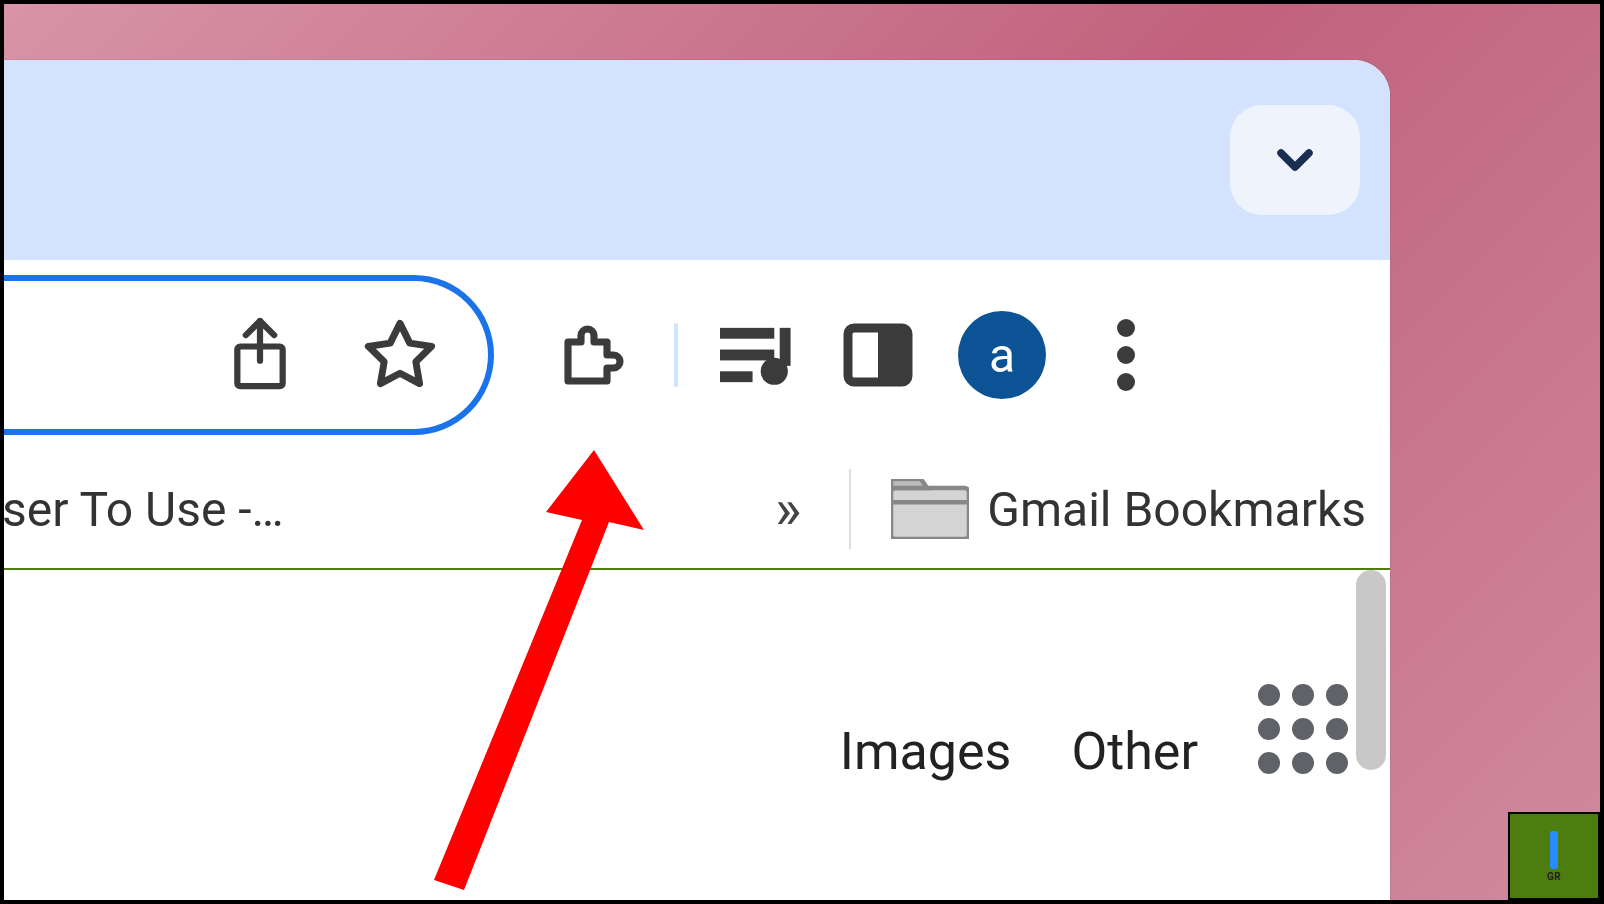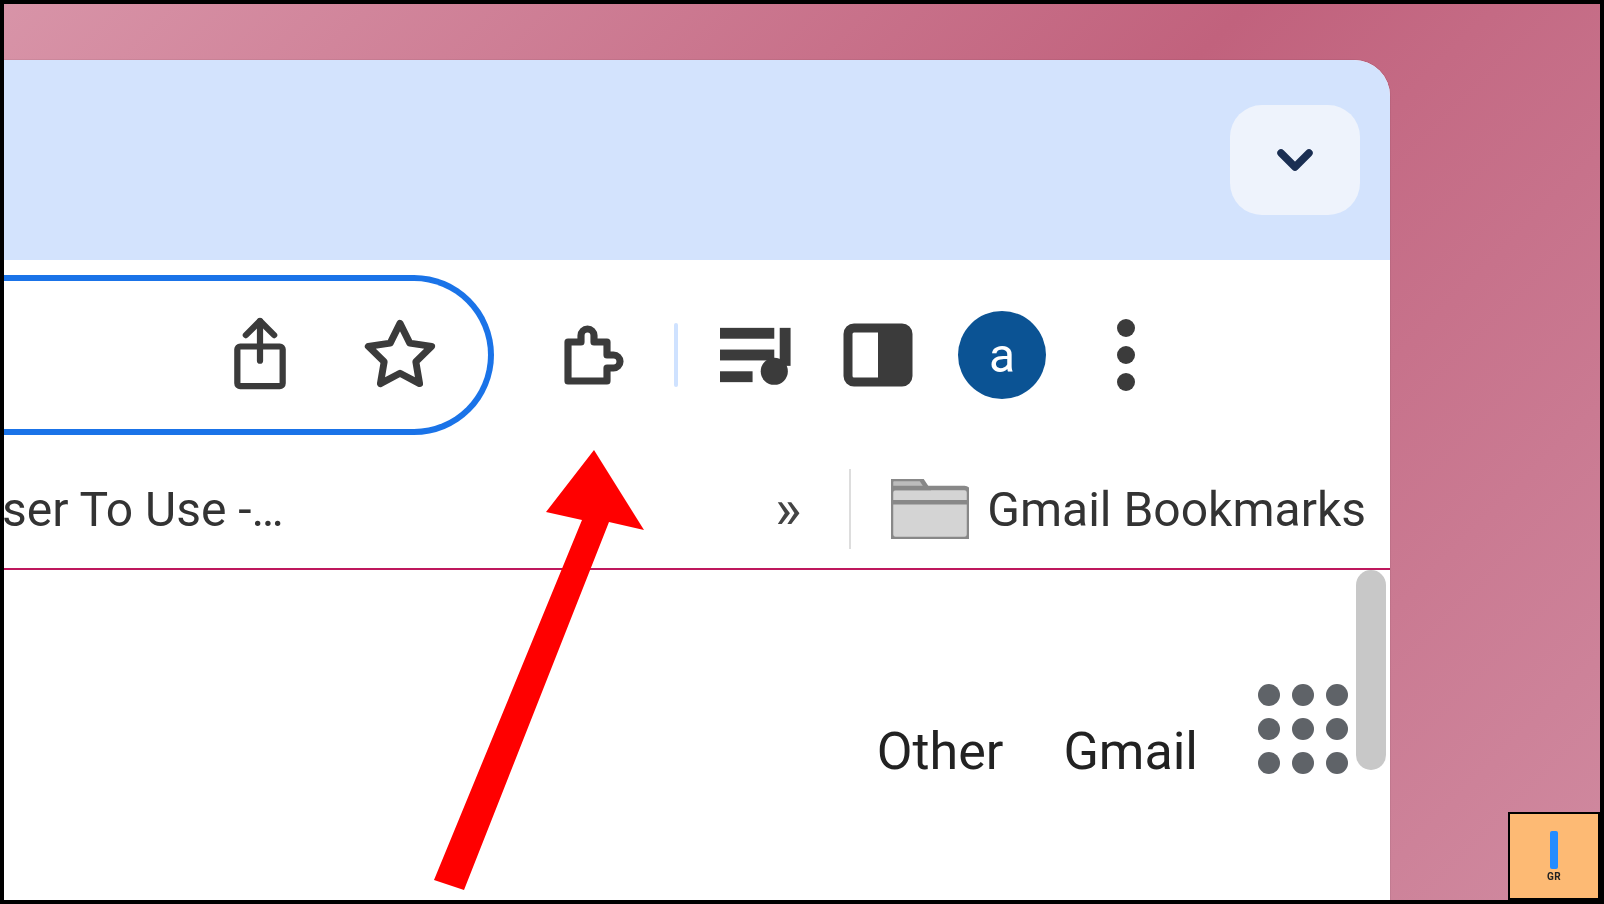--- a/index.html
+++ b/index.html
@@ -87,21 +87,21 @@
     background: #0b5394;
     color: #fff;
     display: flex;
     align-items: center;
     justify-content: center;
     font-size: 48px;
     font-weight: 400;
   }
   .bookmarks-bar {
     height: 120px;
-    border-bottom: 2px solid #be185d;
+    border-bottom: 2px solid #4d7c0f;
     display: flex;
     align-items: center;
     padding: 0 24px 0 0;
     gap: 28px;
     font-size: 48px;
     color: #333;
   }
   .bk-item {
     display: flex;
     align-items: center;
@@ -165,21 +165,21 @@
     left: 400px;
     pointer-events: none;
   }
   .spacer { flex: 1; }
   .corner-box {
     position: absolute;
     right: 0;
     bottom: 0;
     width: 92px;
     height: 88px;
-    background: #fdba74;
+    background: #4d7c0f;
     border: 2px solid #000;
     display:flex;
     flex-direction:column;
     align-items:center;
     justify-content:center;
     gap:2px;
   }
   .corner-bar{width:8px;height:38px;background:#258cff;border-radius:2px;}
   .corner-label{font-size:10px;font-weight:700;color:#222;letter-spacing:0.5px;}
 </style>
@@ -263,22 +263,22 @@
       <svg width="78" height="60" viewBox="0 0 26 20">
         <rect x="0" y="3" width="26" height="17" rx="1.5" fill="#d4d4d4" stroke="#888" stroke-width="1.5"></rect>
         <rect x="0" y="7" width="26" height="1.5" fill="#888"></rect>
         <path d="M0 3 L0 1 Q0 0 1 0 L10 0 L12 3 Z" fill="#bcbcbc" stroke="#888" stroke-width="1.5"></path>
       </svg>
       <span>Gmail Bookmarks</span>
     </div>
   </div>
 
   <div class="content">
+    <span class="link">Images</span>
     <span class="link">Other</span>
-    <span class="link">Gmail</span>
     <div class="apps-grid">
       <span></span>
         <span></span>
         <span></span>
       <span></span>
         <span></span>
         <span></span>
       <span></span>
         <span></span>
         <span></span>

